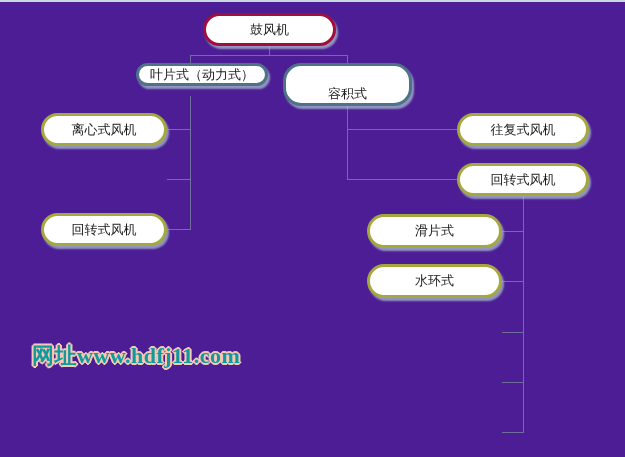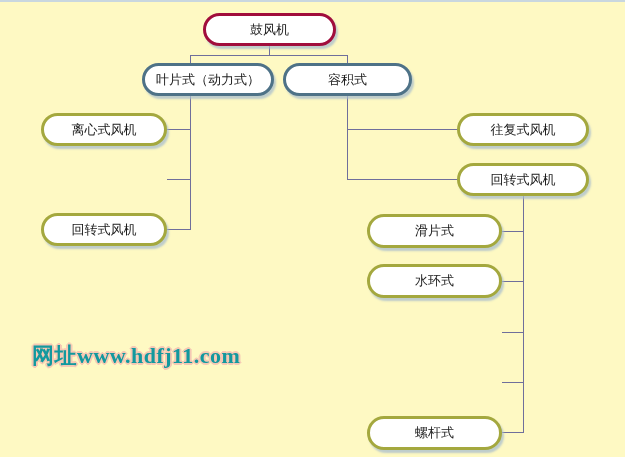--- a/index.html
+++ b/index.html
@@ -1,20 +1,20 @@
 <!DOCTYPE html>
 <html><head>
 <meta charset="utf-8">
 <style>
   html, body { margin: 0; padding: 0; background: #ffffff; }
   .stage {
     position: relative;
     width: 625px;
     height: 457px;
-    background: #fef9c3;
+    background: #4c1d95;
     overflow: hidden;
     font-family: "Liberation Sans", "DejaVu Sans", sans-serif;
   }
   .node {
     position: absolute;
     background: #ffffff;
     border-radius: 18px;
     display: flex;
     align-items: center;
     justify-content: center;
@@ -76,24 +76,24 @@
   <div class="line" style="left:502px; top:231px; width:21px; height:1px;"></div>
   <div class="line" style="left:502px; top:281px; width:21px; height:1px;"></div>
   <div class="line" style="left:502px; top:332px; width:21px; height:1px;"></div>
   <div class="line" style="left:502px; top:382px; width:21px; height:1px;"></div>
   <div class="line" style="left:502px; top:432px; width:21px; height:1px;"></div>
 
   <div class="node root" style="left:203px; top:13px; width:133px; height:33px;">
     <span>鼓风机</span>
   </div>
 
-  <div class="node branch" style="left:142px; top:63px; width:132px; height:33px;justify-content:center;">
+  <div class="node branch" style="left:136px; top:63px; width:132px; height:23px;justify-content:center;">
     <span>叶片式（动力式）</span>
   </div>
-  <div class="node branch" style="left:283px; top:63px; width:129px; height:33px;">
+  <div class="node branch" style="left:283px; top:63px; width:129px; height:43px;align-items:flex-end;">
     <span>容积式</span>
   </div>
 
   <div class="node leaf" style="left:41px; top:113px; width:126px; height:33px;">
     <span>离心式风机</span>
   </div>
   <div class="node leaf" style="left:41px; top:213px; width:126px; height:33px;">
     <span>回转式风机</span>
   </div>
 
@@ -103,21 +103,18 @@
   <div class="node leaf" style="left:457px; top:163px; width:132px; height:33px;">
     <span>回转式风机</span>
   </div>
 
   <div class="node leaf" style="left:367px; top:214px; width:135px; height:34px;">
     <span>滑片式</span>
   </div>
   <div class="node leaf" style="left:367px; top:264px; width:135px; height:34px;">
     <span>水环式</span>
   </div>
-  <div class="node leaf" style="left:367px; top:416px; width:135px; height:34px;">
-    <span>螺杆式</span>
-  </div>
 
   <div class="wm wm-line1">网址www.hdfj11.com</div>
 
   <div class="baseline"></div>
 
 </div>
 
 </body></html>

